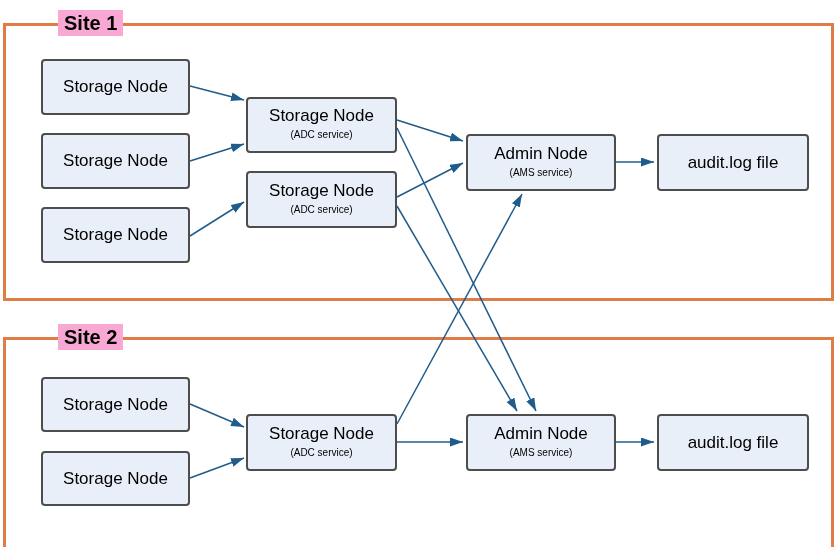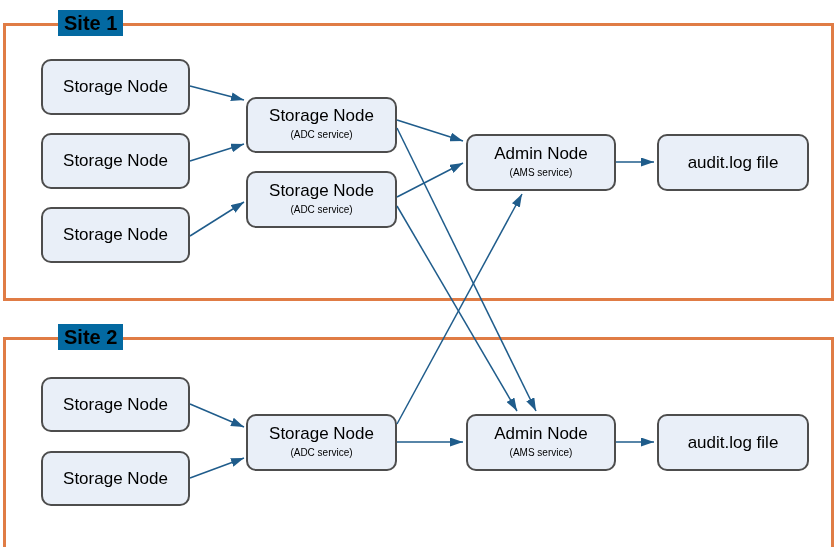--- a/index.html
+++ b/index.html
@@ -13,34 +13,34 @@
   }
   .site {
     position: absolute;
     border: 3px solid #E07C45;
     box-sizing: border-box;
   }
   .site-label {
     position: absolute;
     top: -16px;
     left: 52px;
-    background: #0369a1;
+    background: #f9a8d4;
     padding: 0 6px;
     font-size: 20px;
     font-weight: bold;
     color: #000000;
     line-height: 26px;
     white-space: nowrap;
   }
   .node {
     position: absolute;
     box-sizing: border-box;
     background: #E9EFF8;
     border: 2px solid #4D4D4D;
-    border-radius: 10px;
+    border-radius: 4px;
     display: flex;
     flex-direction: column;
     align-items: center;
     justify-content: center;
     text-align: center;
     color: #000000;
   }
   .node-label { font-size: 17px; line-height: 20px; }
   .node-sub   { font-size: 10px; line-height: 18px; }
   .wires {

